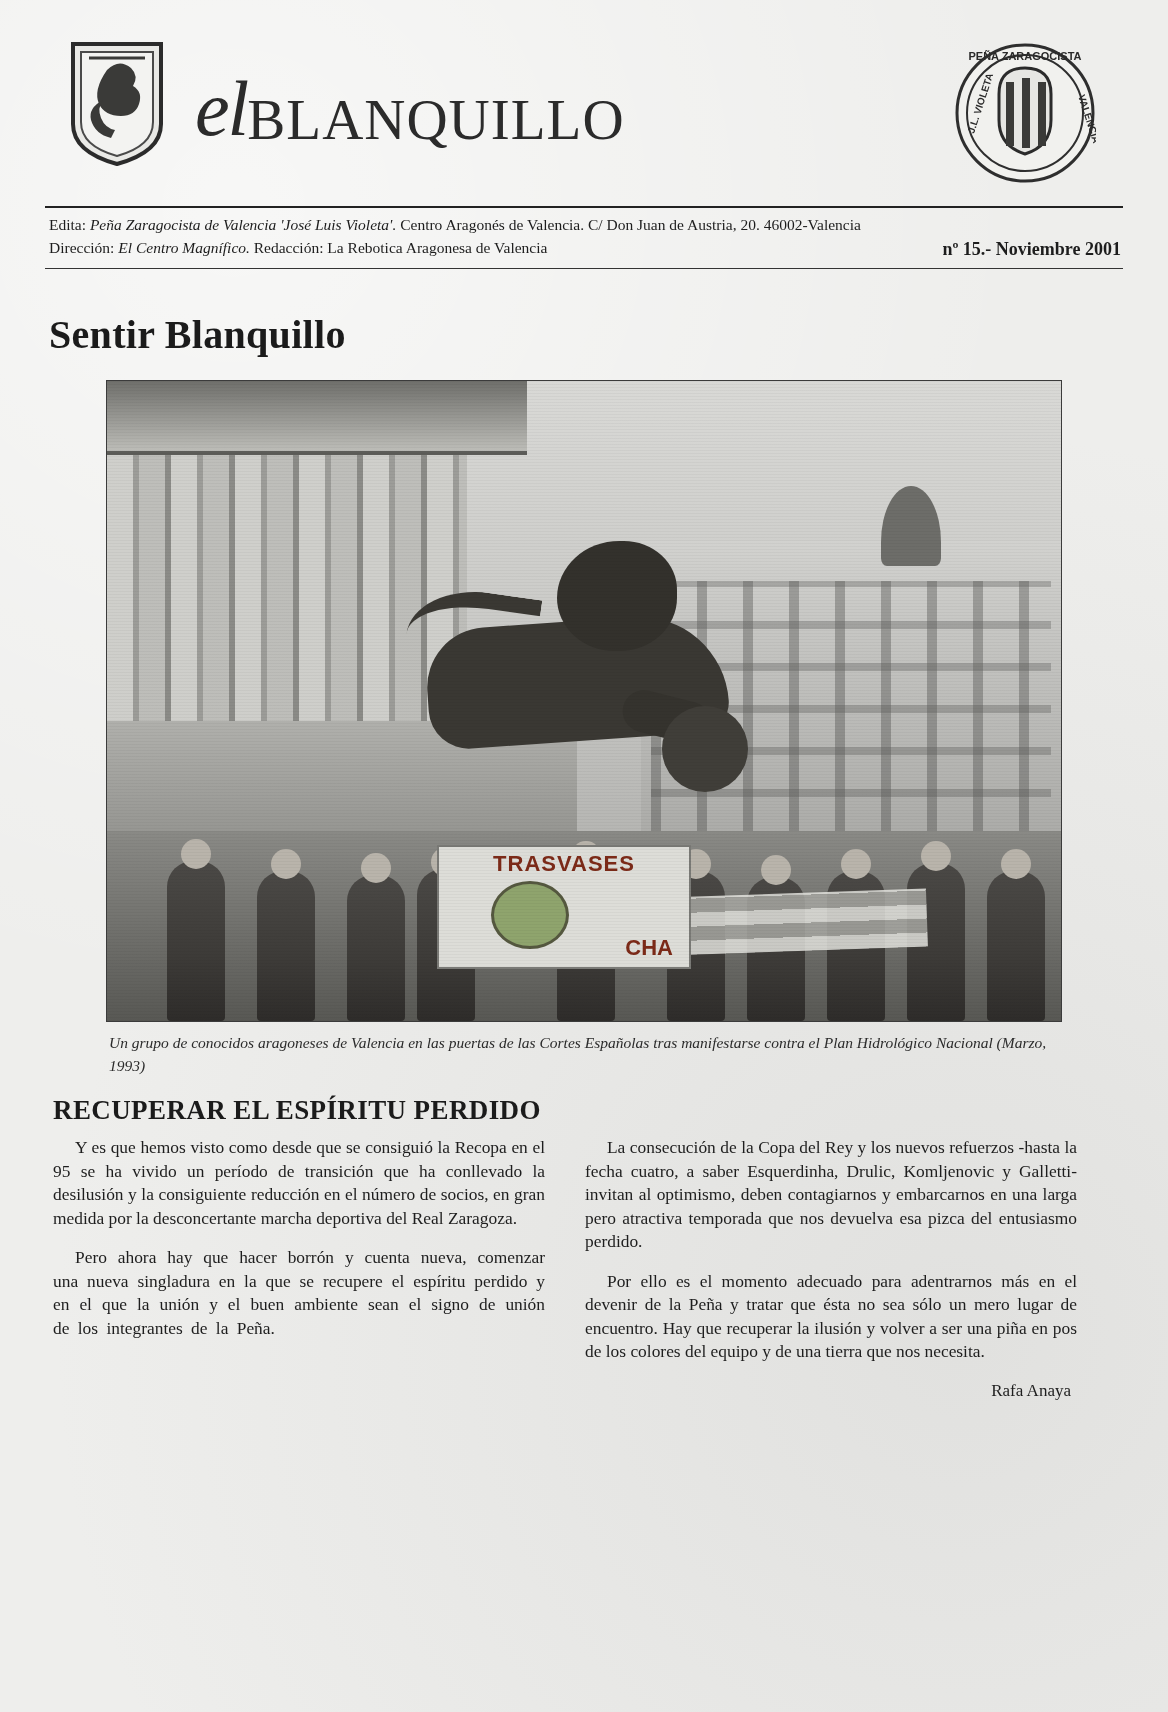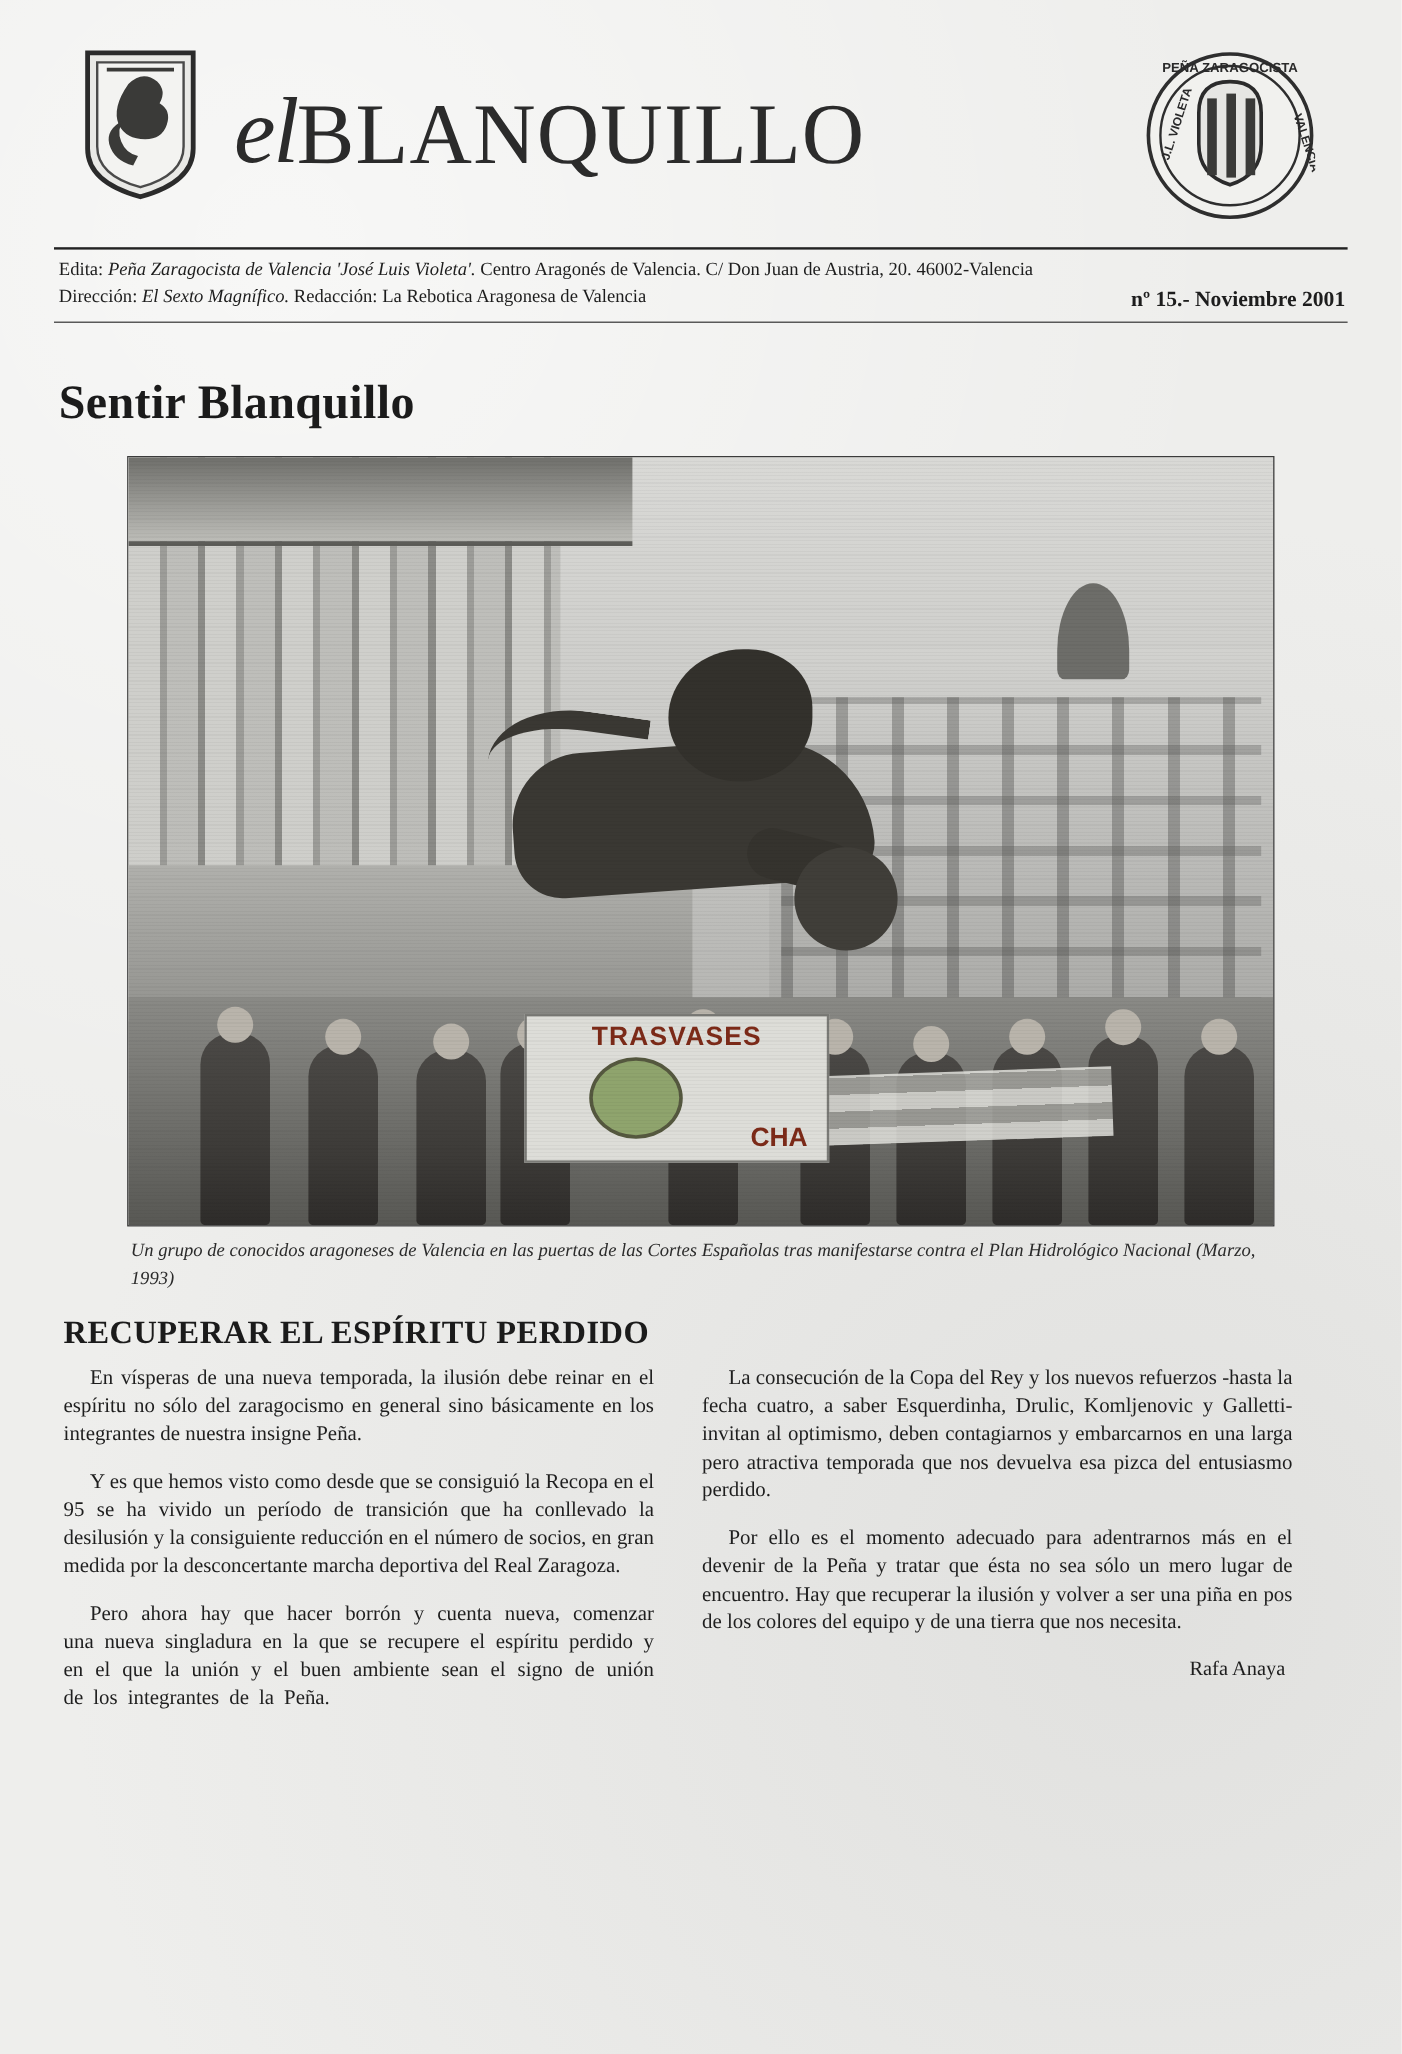--- a/index.html
+++ b/index.html
@@ -60,21 +60,21 @@
   .title-el {
     font-family: "Liberation Serif", serif;
     font-style: italic;
     font-size: 78px;
     line-height: 1;
     color: #2b2b2b;
     letter-spacing: -2px;
   }
   .title-main {
     font-family: "Liberation Serif", serif;
-    font-size: 72px;
+    font-size: 57px;
     line-height: 1;
     color: #2b2b2b;
     letter-spacing: 1px;
   }
   .title-row {
     display: flex;
     align-items: flex-end;
   }
 
   .rule-thick {
@@ -371,21 +371,21 @@
       <div class="line">
         <div>
           <span>Edita:</span>
           <span class="it">Peña Zaragocista de Valencia 'José Luis Violeta'.</span>
           <span>Centro Aragonés de Valencia. C/ Don Juan de Austria, 20. 46002-Valencia</span>
         </div>
       </div>
       <div class="line">
         <div>
           <span>Dirección:</span>
-          <span class="it">El Sexto Magnífico.</span>
+          <span class="it">El Centro Magnífico.</span>
           <span>Redacción: La Rebotica Aragonesa de Valencia</span>
         </div>
         <div class="issue">nº 15.- Noviembre 2001</div>
       </div>
     </div>
 
     <div class="rule-thin"></div>
 
     <div class="headline">Sentir Blanquillo</div>
 
@@ -449,21 +449,20 @@
 
       <div class="ph-grain"></div>
     </div>
 
     <div class="caption">Un grupo de conocidos aragoneses de Valencia en las puertas de las Cortes Españolas tras manifestarse contra el Plan Hidrológico Nacional (Marzo, 1993)</div>
 
     <div class="article-title">RECUPERAR EL ESPÍRITU PERDIDO</div>
 
     <div class="cols">
       <div class="col">
-        <p>En vísperas de una nueva temporada, la ilusión debe reinar en el espíritu no sólo del zaragocismo en general sino básicamente en los integrantes de nuestra insigne Peña.</p>
         <p>Y es que hemos visto como desde que se consiguió la Recopa en el 95 se ha vivido un período de transición que ha conllevado la desilusión y la consiguiente reducción en el número de socios, en gran medida por la desconcertante marcha deportiva del Real Zaragoza.</p>
         <p class="spaced">Pero ahora hay que hacer borrón y cuenta nueva, comenzar una nueva singladura en la que se recupere el espíritu perdido y en el que la unión y el buen ambiente sean el signo de unión de los integrantes de la Peña.</p>
       </div>
       <div class="col">
         <p>La consecución de la Copa del Rey y los nuevos refuerzos -hasta la fecha cuatro, a saber Esquerdinha, Drulic, Komljenovic y Galletti- invitan al optimismo, deben contagiarnos y embarcarnos en una larga pero atractiva temporada que nos devuelva esa pizca del entusiasmo perdido.</p>
         <p>Por ello es el momento adecuado para adentrarnos más en el  devenir de la Peña y tratar que ésta no sea sólo un mero lugar de encuentro. Hay que recuperar la ilusión y volver a ser una piña en pos de los colores del equipo  y de una tierra que nos necesita.</p>
         <div class="signature">Rafa Anaya</div>
       </div>
     </div>
 

